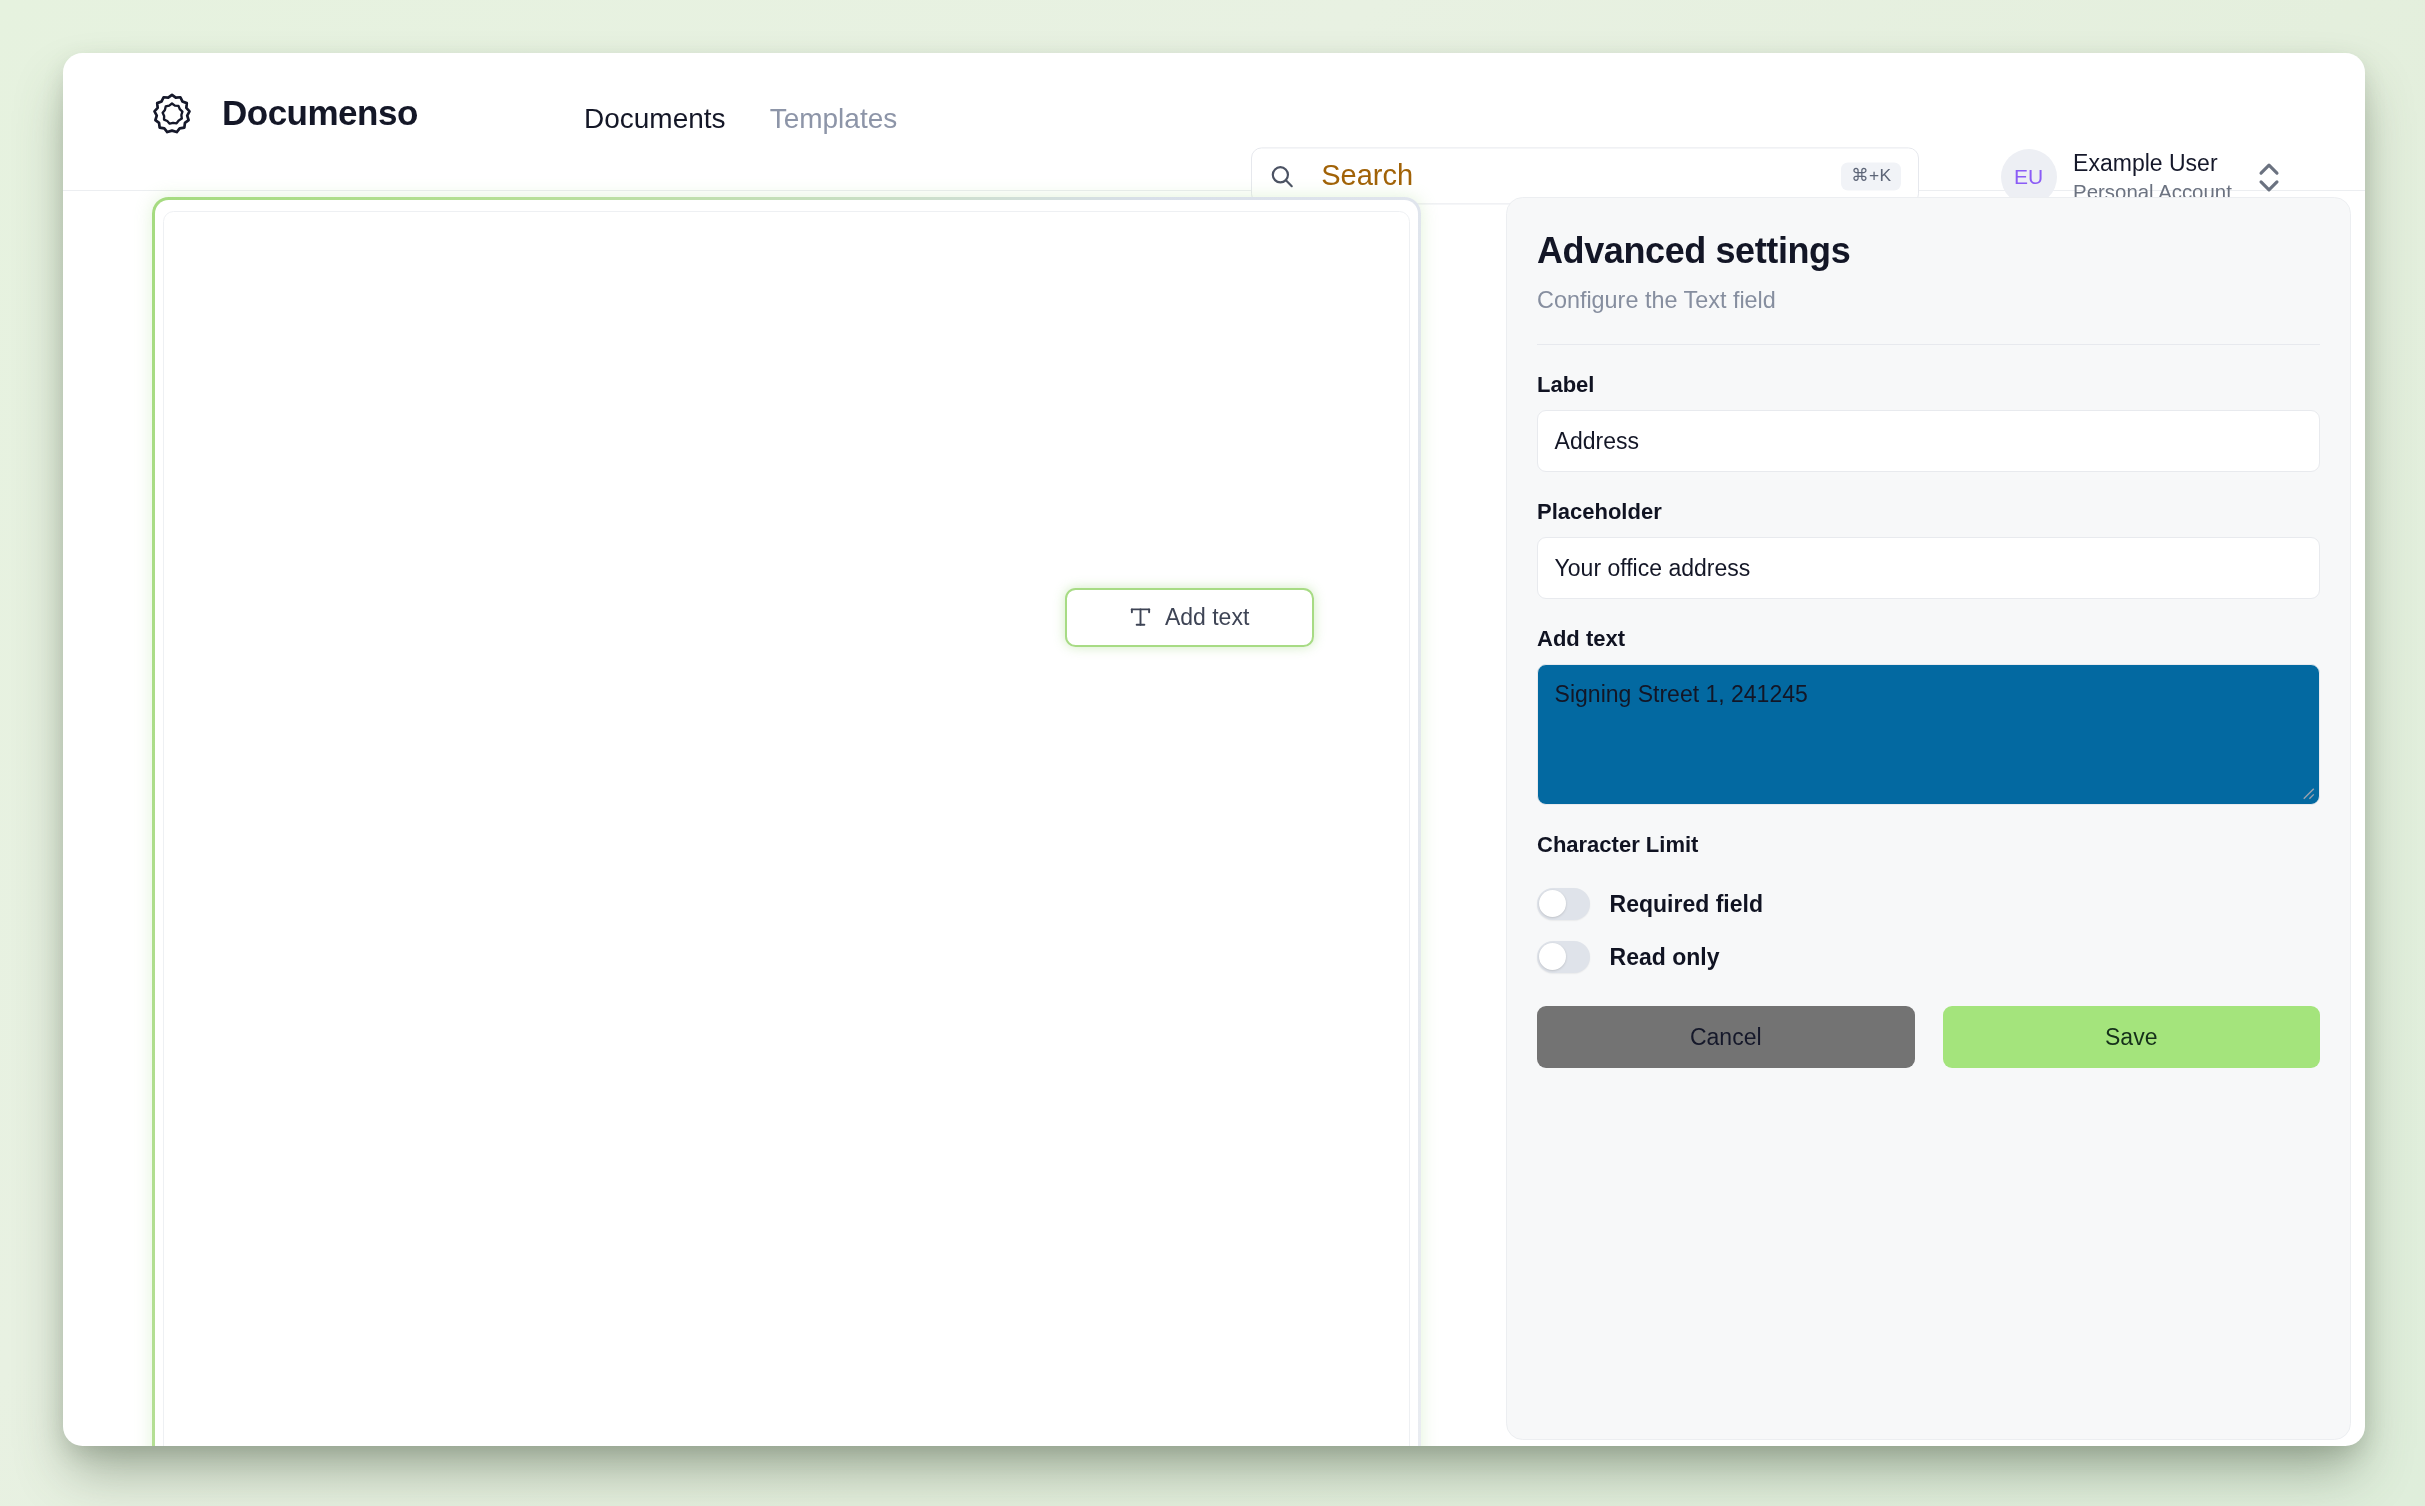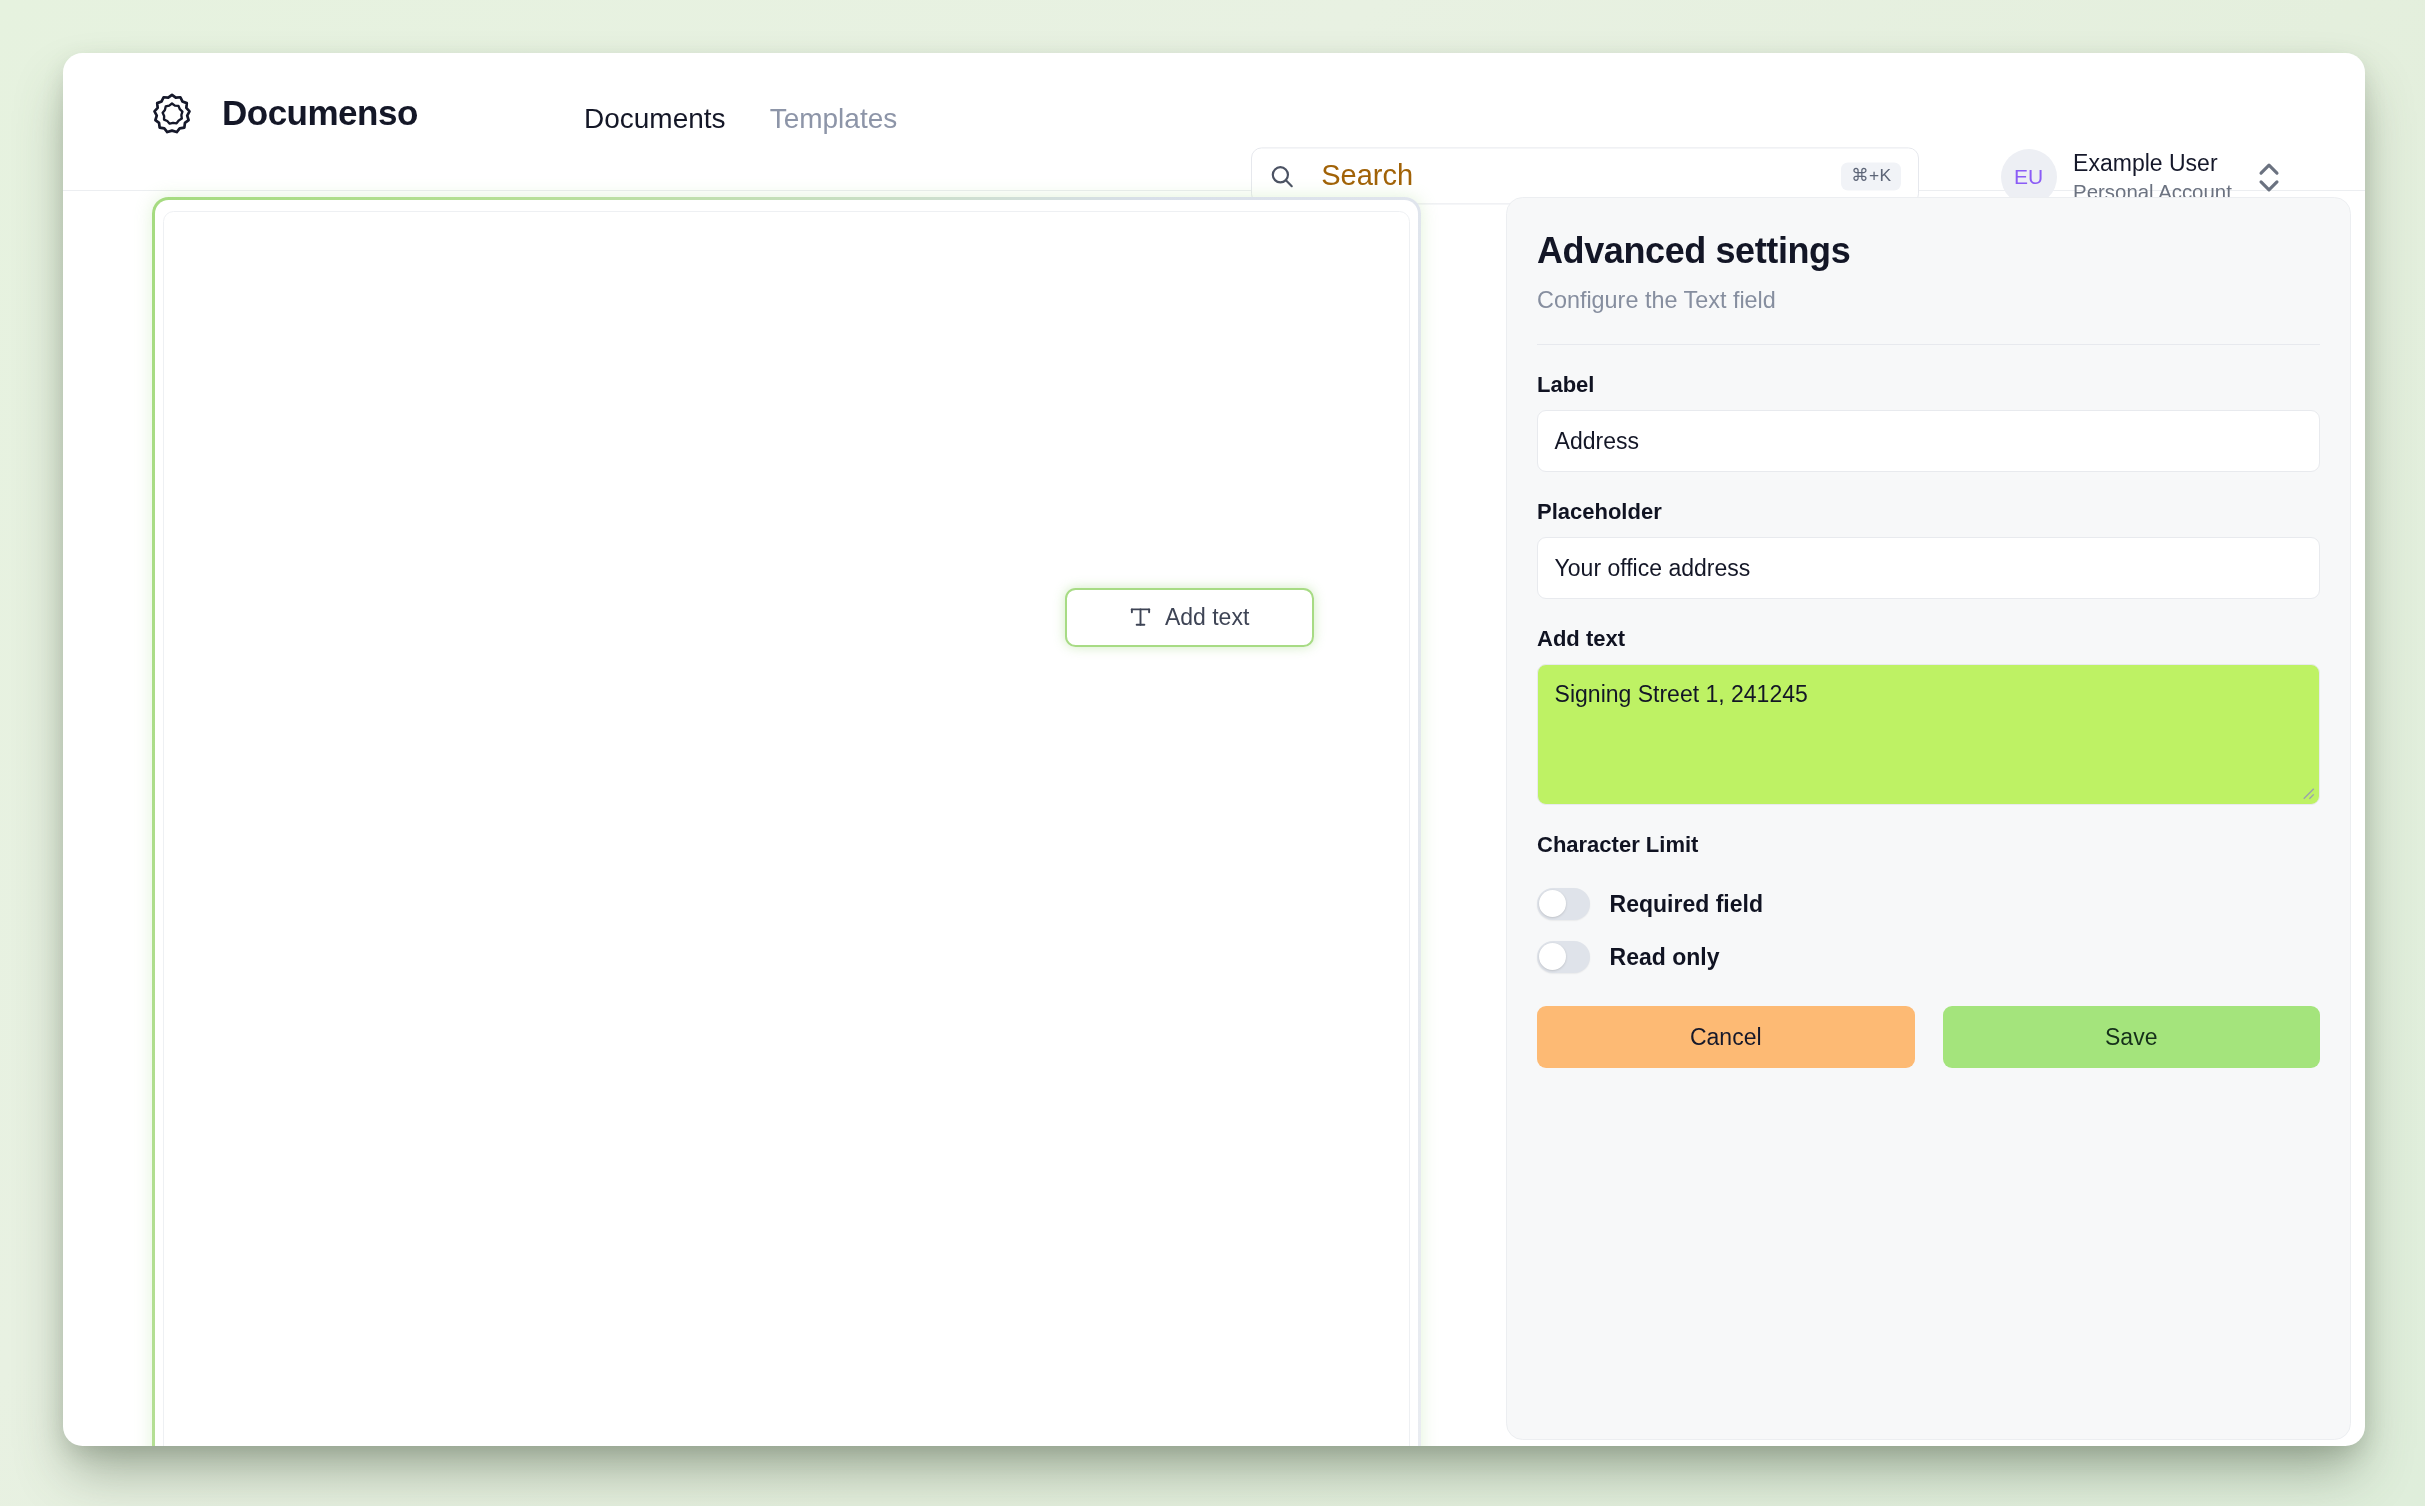--- a/index.html
+++ b/index.html
@@ -225,21 +225,21 @@
     padding: 0 16.6px;
     font-family: "Liberation Sans", sans-serif;
     font-size: 23px;
     color: #131626;
     display: flex;
     align-items: center;
   }
   .textarea-input {
     width: 100%;
     height: 141px;
-    background: #bef264;
+    background: #0369a1;
     border: 1.5px solid #e8eaee;
     border-radius: 9px;
     padding: 16px 16.6px;
     font-family: "Liberation Sans", sans-serif;
     font-size: 23px;
     color: #131626;
     position: relative;
   }
   .resize-grip {
     position: absolute;
@@ -292,21 +292,21 @@
     height: 62px;
     border-radius: 9px;
     border: none;
     font-family: "Liberation Sans", sans-serif;
     font-size: 23px;
     cursor: pointer;
     display: flex;
     align-items: center;
     justify-content: center;
   }
-  .btn-cancel { background: #fdba74; color: #15182a; }
+  .btn-cancel { background: #737373; color: #15182a; }
   .btn-save   { background: #a4e47c; color: #15301a; }
 </style>
 </head>
 <body>
 
 <div class="app-window">
 
   <div class="header">
 
     <div class="brand">

